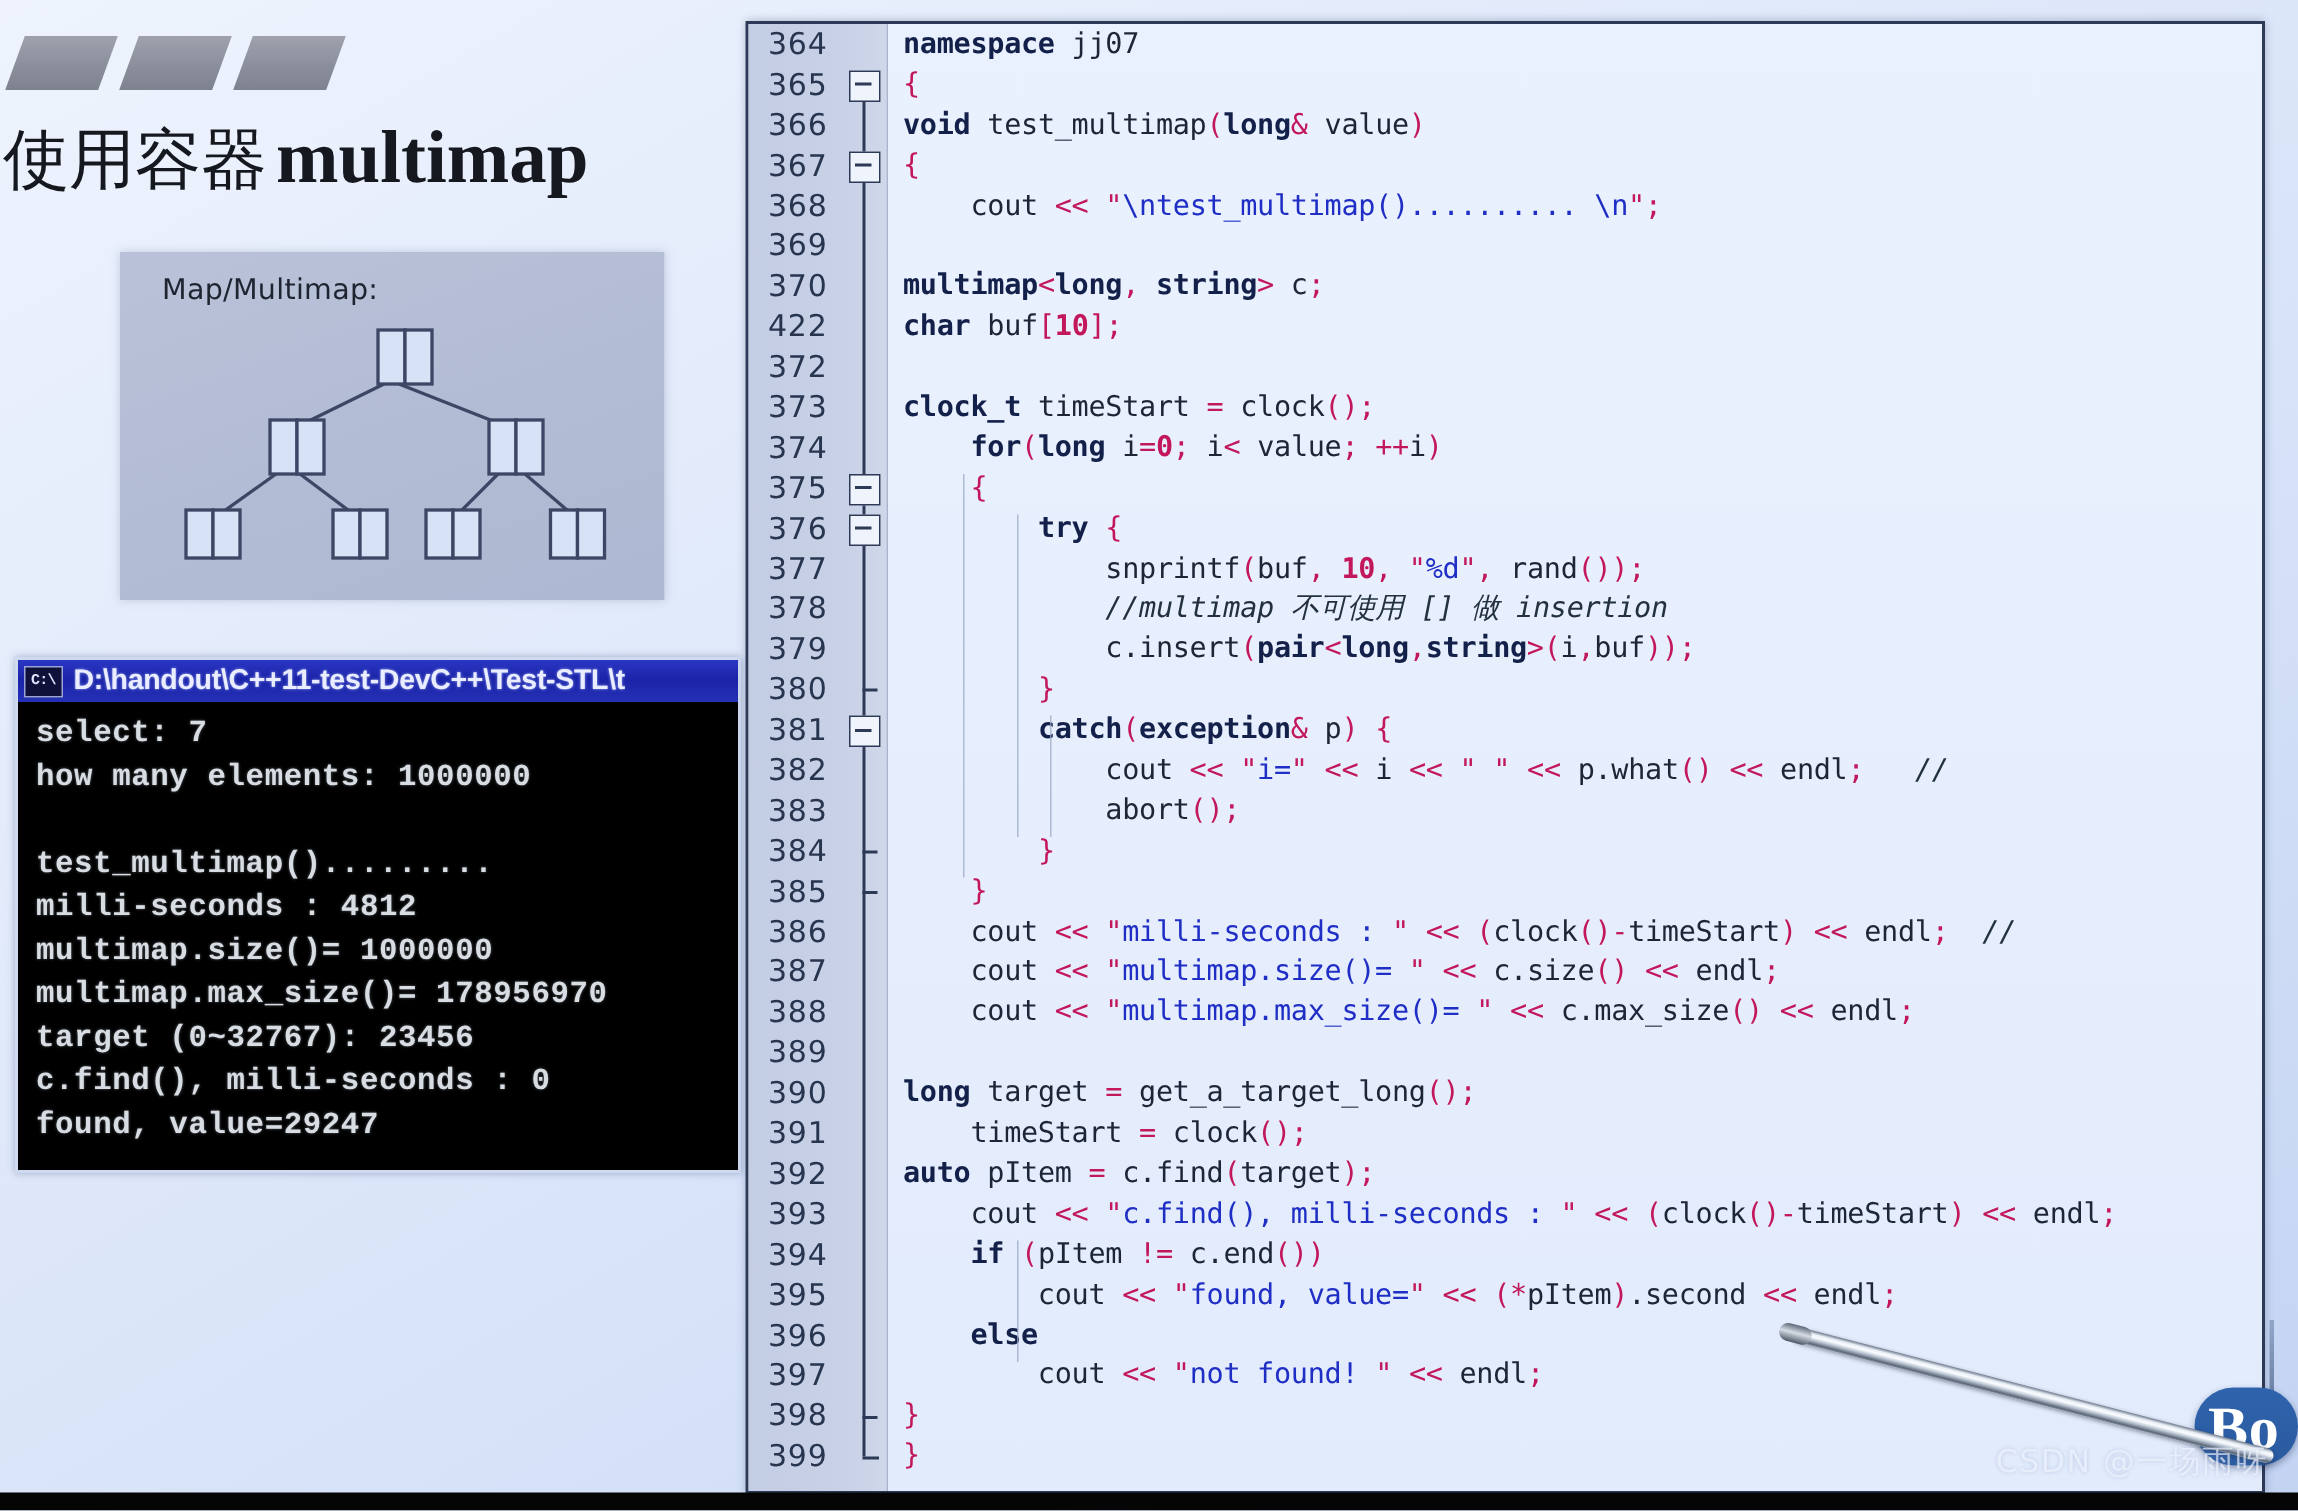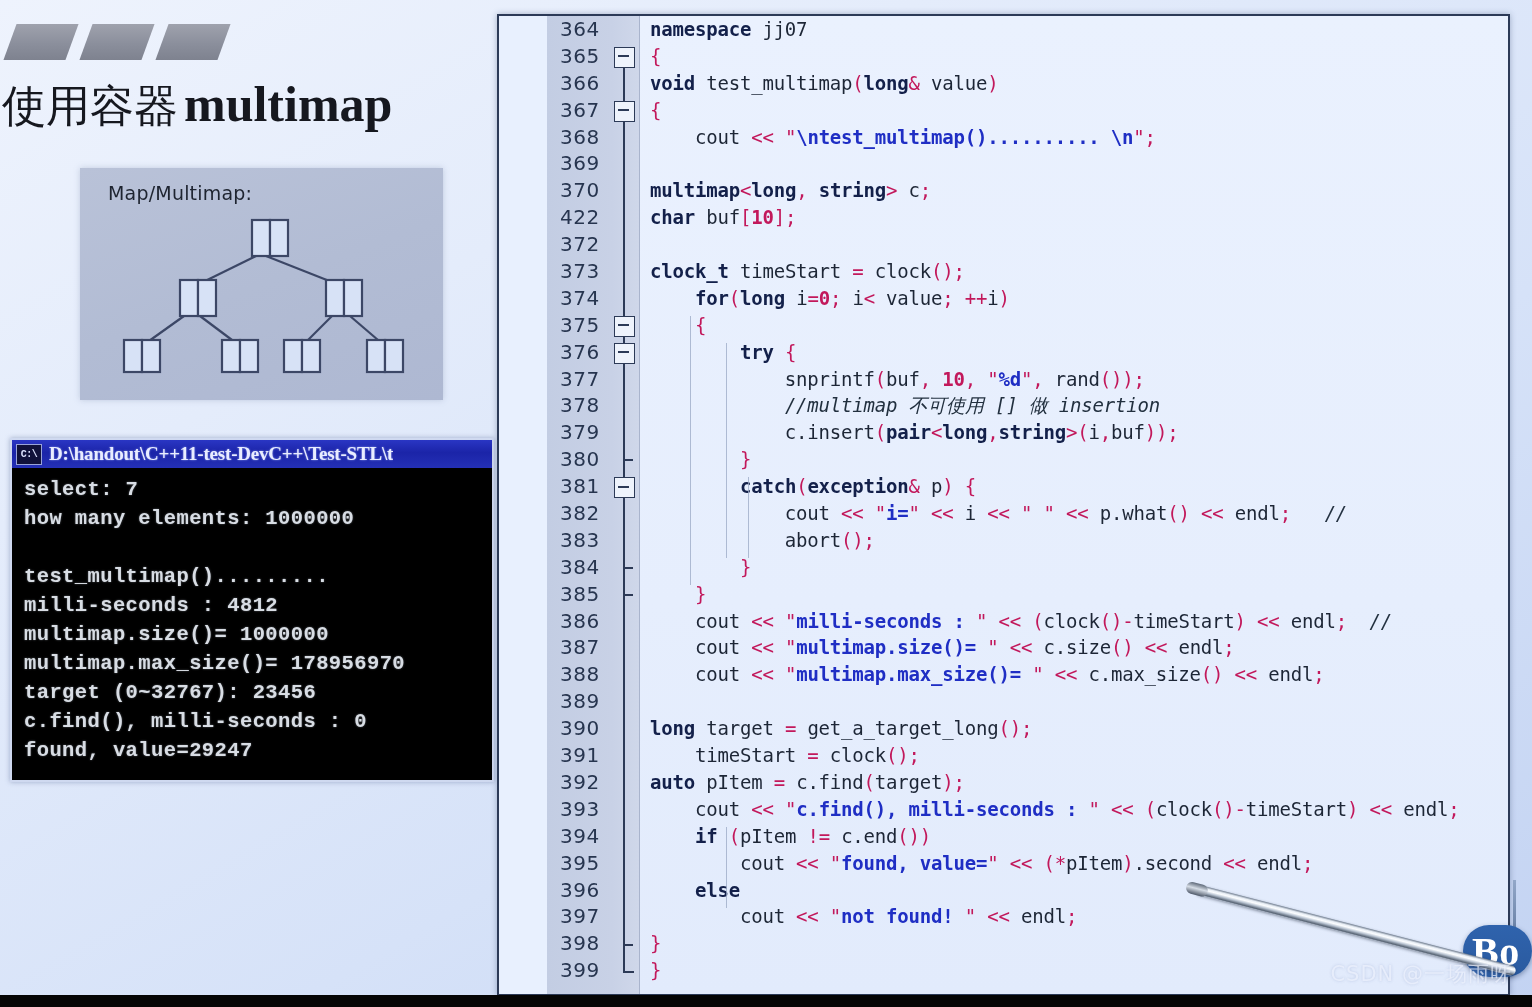--- a/index.html
+++ b/index.html
@@ -31,53 +31,53 @@
 
   
   #console{position:absolute;left:10px;top:438px;width:480px;height:340px;
       background:#000;border:2px solid #cfd9f0;box-shadow:0 0 5px rgba(60,80,130,.4);}
   #console-titlebar{height:28px;background:linear-gradient(180deg,#2a36c4 0%,#1b24a8 45%,#2430b6 100%);
       display:flex;align-items:center;padding:0 4px;overflow:hidden;}
   #console-icon{width:24px;height:19px;background:#10113a;border:1px solid #9aa4d8;
       color:#dfe4ff;font-size:10px;font-family:"Liberation Mono",monospace;font-weight:bold;
       display:flex;align-items:center;justify-content:center;flex:none;margin-right:7px;
       letter-spacing:-.5px;}
-  #console-title{color:#e9edff;font-family:Liberation Serif, serif;font-weight:bold;
+  #console-title{color:#e9edff;font-family:Liberation Sans, sans-serif;font-weight:bold;
       font-size:19px;white-space:nowrap;overflow:hidden;letter-spacing:-.2px;
       text-shadow:0 0 2px rgba(180,195,255,.8);}
   #console-body{padding:7px 0 0 12px;}
   .cline{color:#d8dde4;font-family:"Liberation Mono",monospace;font-weight:bold;
       font-size:20.5px;line-height:29px;white-space:pre;letter-spacing:.4px;
       text-shadow:0 0 2px rgba(210,220,235,.45);}
   .cline.blank{height:29px;}
 
   
   #editor{position:absolute;left:497px;top:14px;width:1009px;height:978px;
       background:#e8f0fe;border:2px solid #2c3a57;overflow:hidden;
       box-shadow:0 0 6px rgba(40,60,100,.35);}
-  #editor-inner{display:flex;height:100%;margin-left:48px;}
+  #editor-inner{display:flex;height:100%;}
   #gutter{width:92px;flex:none;position:relative;
       background:linear-gradient(90deg,#c3cde3 0%,#c8d1e6 70%,#cfd7ea 100%);
       border-right:1px solid #a9b4cd;}
   .gline{height:26.9px;line-height:26.9px;text-align:left;padding-left:13px;
       font-family:"DejaVu Sans",sans-serif;font-size:20px;color:#27354f;letter-spacing:.5px;}
   #foldcol{position:absolute;right:0;top:0;width:28px;height:100%;}
   .foldbox{position:absolute;width:19px;height:19px;border:1.6px solid #2c3a57;background:#eef3fc;left:3px;}
   .foldbox:after{content:"";position:absolute;left:3px;top:7.5px;width:11px;height:2px;background:#2c3a57;}
   .foldline{position:absolute;left:12px;width:2px;background:#2c3a57;}
   .foldtick{position:absolute;left:12px;width:10px;height:2px;background:#2c3a57;}
   .foldend{position:absolute;left:12px;width:11px;height:2px;background:#2c3a57;}
 
   #codearea{flex:1;position:relative;padding-left:10px;
       background:linear-gradient(180deg,#eaf1fe 0%,#e6eefd 60%,#e2ebfc 100%);overflow:hidden;}
   .cdline{height:26.9px;line-height:26.9px;white-space:pre;
       font-family:"DejaVu Sans Mono","Liberation Mono",monospace;font-size:19px;
       color:#1d2636;letter-spacing:-.2px;}
   .kw{color:#13204a;font-weight:bold;}
-  .str{color:#1f2ec4;font-weight:bold;}
+  .str{color:#1f2ec4;font-weight:normal;}
   .pun{color:#c2185b;}
   .num{color:#c2185b;font-weight:bold;}
   .cmt{color:#22303f;font-style:italic;}
   .cmt .cn{font-family:"DejaVu Sans",sans-serif;font-style:italic;}
   .ind{position:absolute;width:1px;background:#9aa8c4;opacity:.75;}
 
   
   #stylus{position:absolute;left:1196px;top:884px;width:330px;height:10px;
       transform:rotate(14.5deg);transform-origin:0 50%;
       background:linear-gradient(180deg,#6d7a8c 0%,#e8eef5 22%,#fbfdff 40%,#b9c4d2 62%,#5c6878 88%,#8d98a8 100%);

